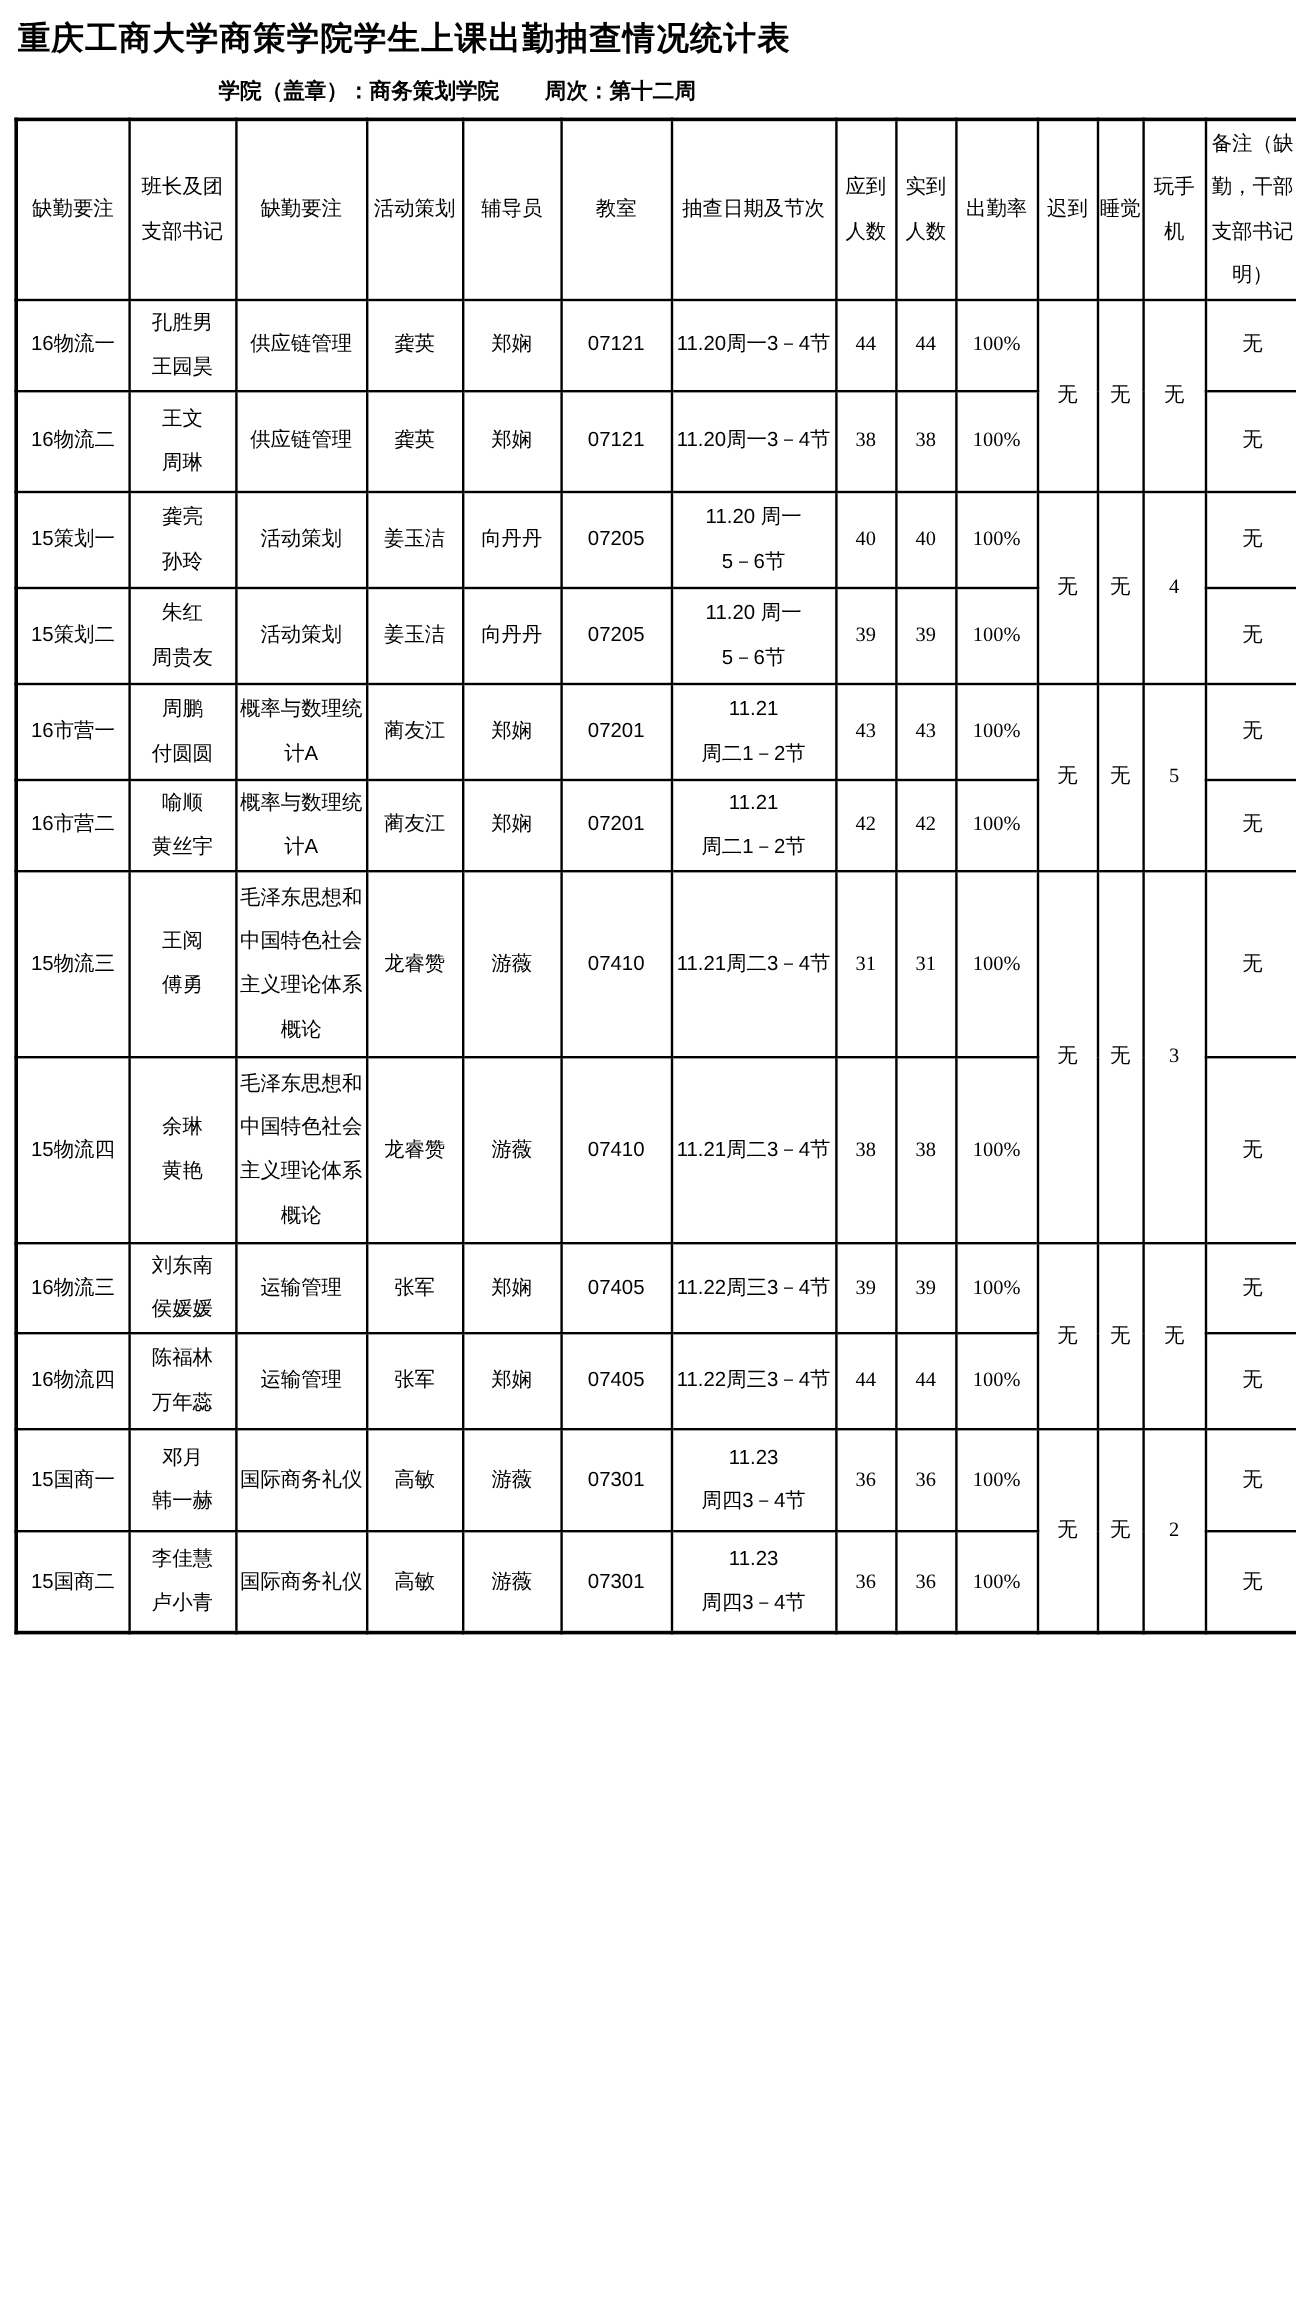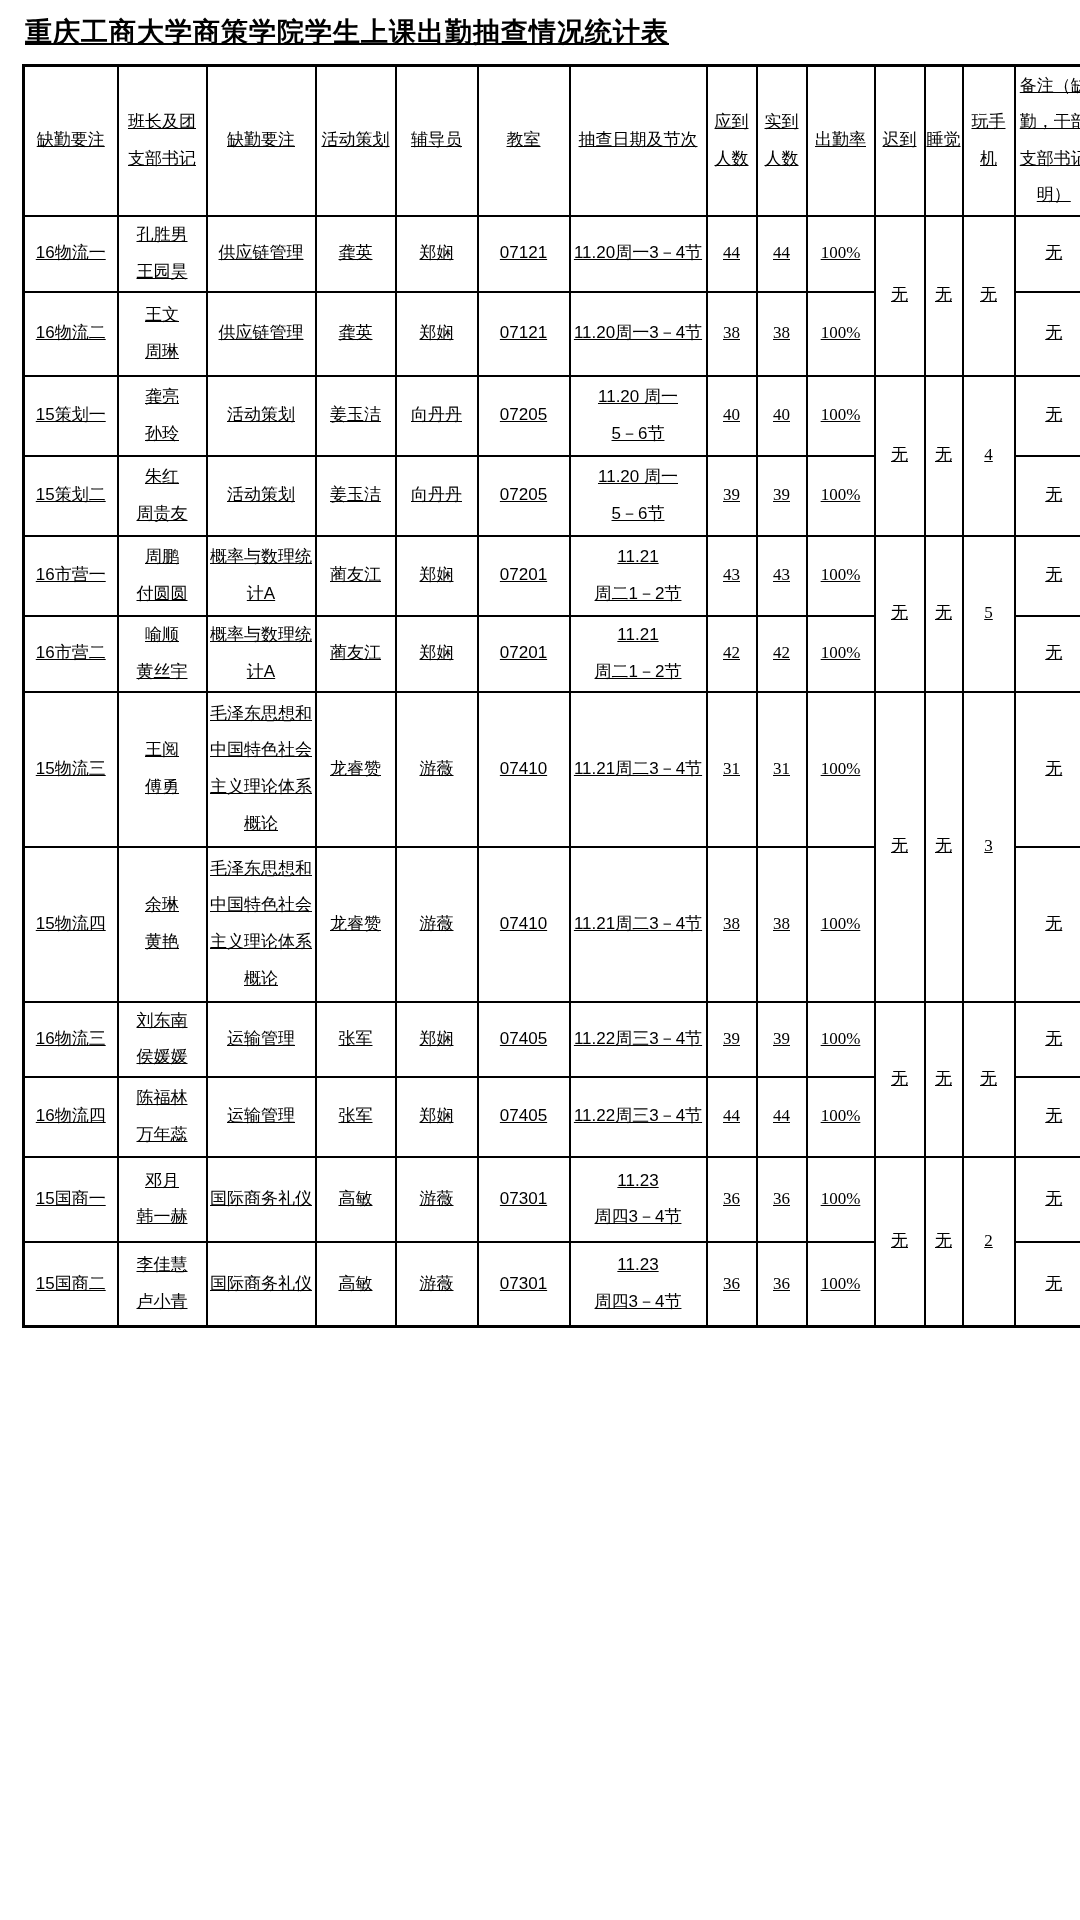--- a/index.html
+++ b/index.html
@@ -1,21 +1,21 @@
 <!DOCTYPE html>
 <html><head>
 <meta charset="utf-8">
 <style>
   * { box-sizing: border-box; margin: 0; padding: 0; }
   html, body { width: 1080px; height: 1920px; background: #ffffff; }
   body {
     font-family: "Liberation Sans", "DejaVu Sans", sans-serif;
     color: #000;
   }
-  .page { padding: 12px 5px 0 22px; width: 1044px; text-decoration: underline; }
+  .page { padding: 12px 5px 0 12px; width: 1044px; }
   .doc-title {
     font-size: 27px;
     font-weight: bold;
     letter-spacing: 1px;
     margin: 2px 0 14px 3px;
     white-space: nowrap;
   }
   .doc-subtitle {
     font-size: 18px;
     font-weight: bold;
@@ -46,20 +46,23 @@
     font-size: 19px;
   }
   td.c-rate { font-size: 18px; }
   td.c-date { font-size: 16px; margin-left: 44px; }
 </style>
 </head>
 <body>
 
 <div class="page">
   <h1 class="doc-title">重庆工商大学商策学院学生上课出勤抽查情况统计表</h1>
+  <div class="doc-subtitle">
+    <span>学院（盖章）：商务策划学院</span><span class="week">周次：第十二周</span>
+  </div>
 
   <table class="att">
     <colgroup>
       <col style="width:94px">
         <col style="width:89px">
         <col style="width:109px">
         <col style="width:80px">
       <col style="width:82px">
         <col style="width:92px">
         <col style="width:137px">

